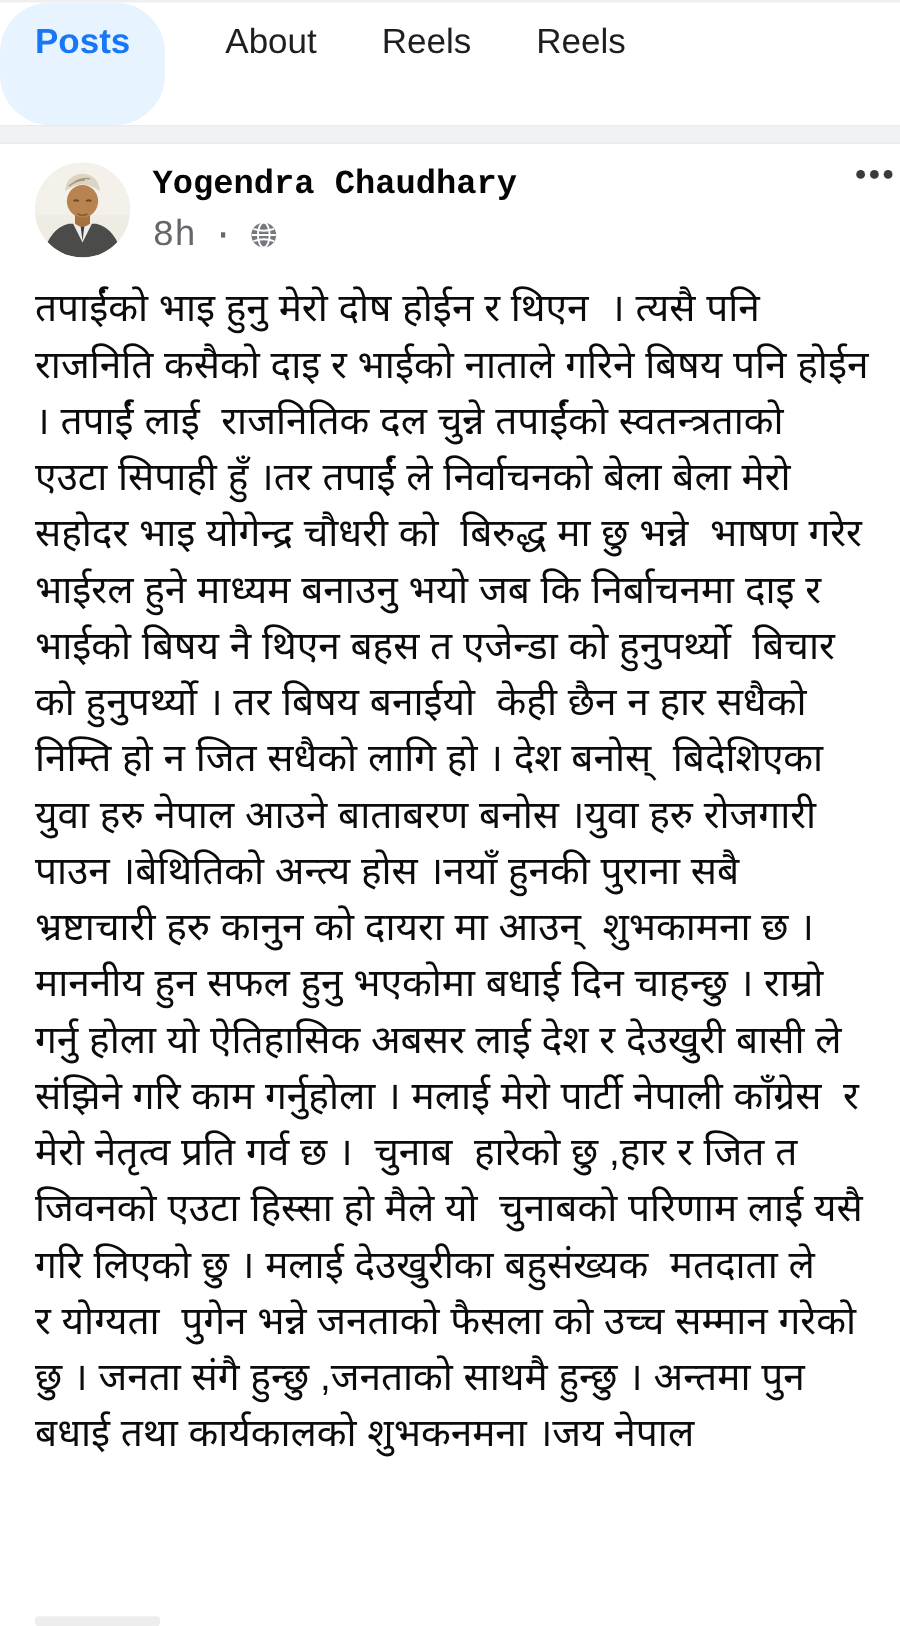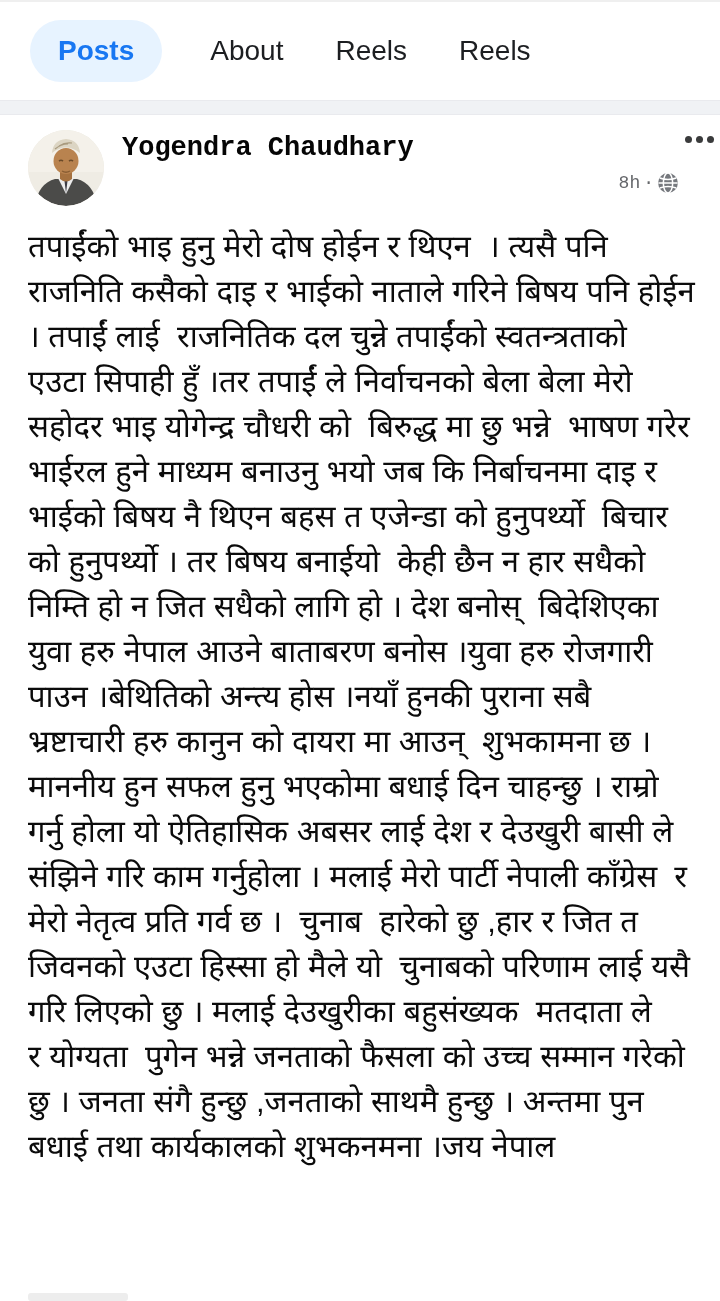--- a/index.html
+++ b/index.html
@@ -2,37 +2,37 @@
 <html><head>
 <meta charset="utf-8">
 <style>
   html,body{margin:0;padding:0;background:#fff;}
   .page{
     position:relative;width:720px;height:1301px;overflow:hidden;background:#fff;
     font-family:"Liberation Sans","DejaVu Sans",sans-serif;color:#050505;
   }
   
   .tabbar{
-    height:100px;display:flex;align-items:center;gap:44px;
-    padding-left:30px;border-top:2px solid #efefef;box-sizing:border-box;
+    height:100px;display:flex;gap:44px;
+    border-top:2px solid #efefef;box-sizing:border-box;
   }
   .tab{
     font-size:28px;font-weight:400;color:#1c1e21;cursor:pointer;
     padding:15px 4px;border-radius:40px;white-space:nowrap;
   }
   .tab.active{
     background:#E7F3FF;color:#1877F2;font-weight:600;padding:15px 28px;
   }
   .band{height:13px;background:#F0F2F5;border-top:1px solid #e9eaee;border-bottom:1px solid #e9eaee;}
   
   .post-header{display:flex;align-items:flex-start;margin:15px 22px 0 28px;font-family:Liberation Mono, monospace;}
   .avatar{width:76px;height:76px;border-radius:50%;overflow:hidden;flex:0 0 auto;cursor:pointer;background:#efece5;}
   .hmeta{margin-left:18px;flex:1 1 auto;padding-top:2px;}
   .author{font-size:27px;font-weight:700;color:#050505;line-height:1.25;cursor:pointer;}
-  .meta{display:flex;align-items:center;gap:3px;margin-top:6px;color:#65676B;font-size:18px;justify-content:flex-end;}
+  .meta{display:flex;align-items:center;gap:13px;margin-top:6px;color:#65676B;font-size:29px;}
   .globe{display:inline-flex;width:22px;height:22px;}
   .more{padding:4px 6px;cursor:pointer;margin-top:2px;}
   .dots{display:block;width:7px;height:7px;border-radius:50%;background:#3a3b3c;
         box-shadow:11px 0 0 #3a3b3c,22px 0 0 #3a3b3c;}
   
   .post-body{margin:18px 24px 0 28px;font-size:31px;line-height:45px;color:#0b0b0b;}
   .post-body .tl{white-space:pre-wrap;}
   
   .artifact{position:absolute;left:28px;bottom:0;width:100px;height:8px;background:#ededed;border-radius:3px;}
 </style>

